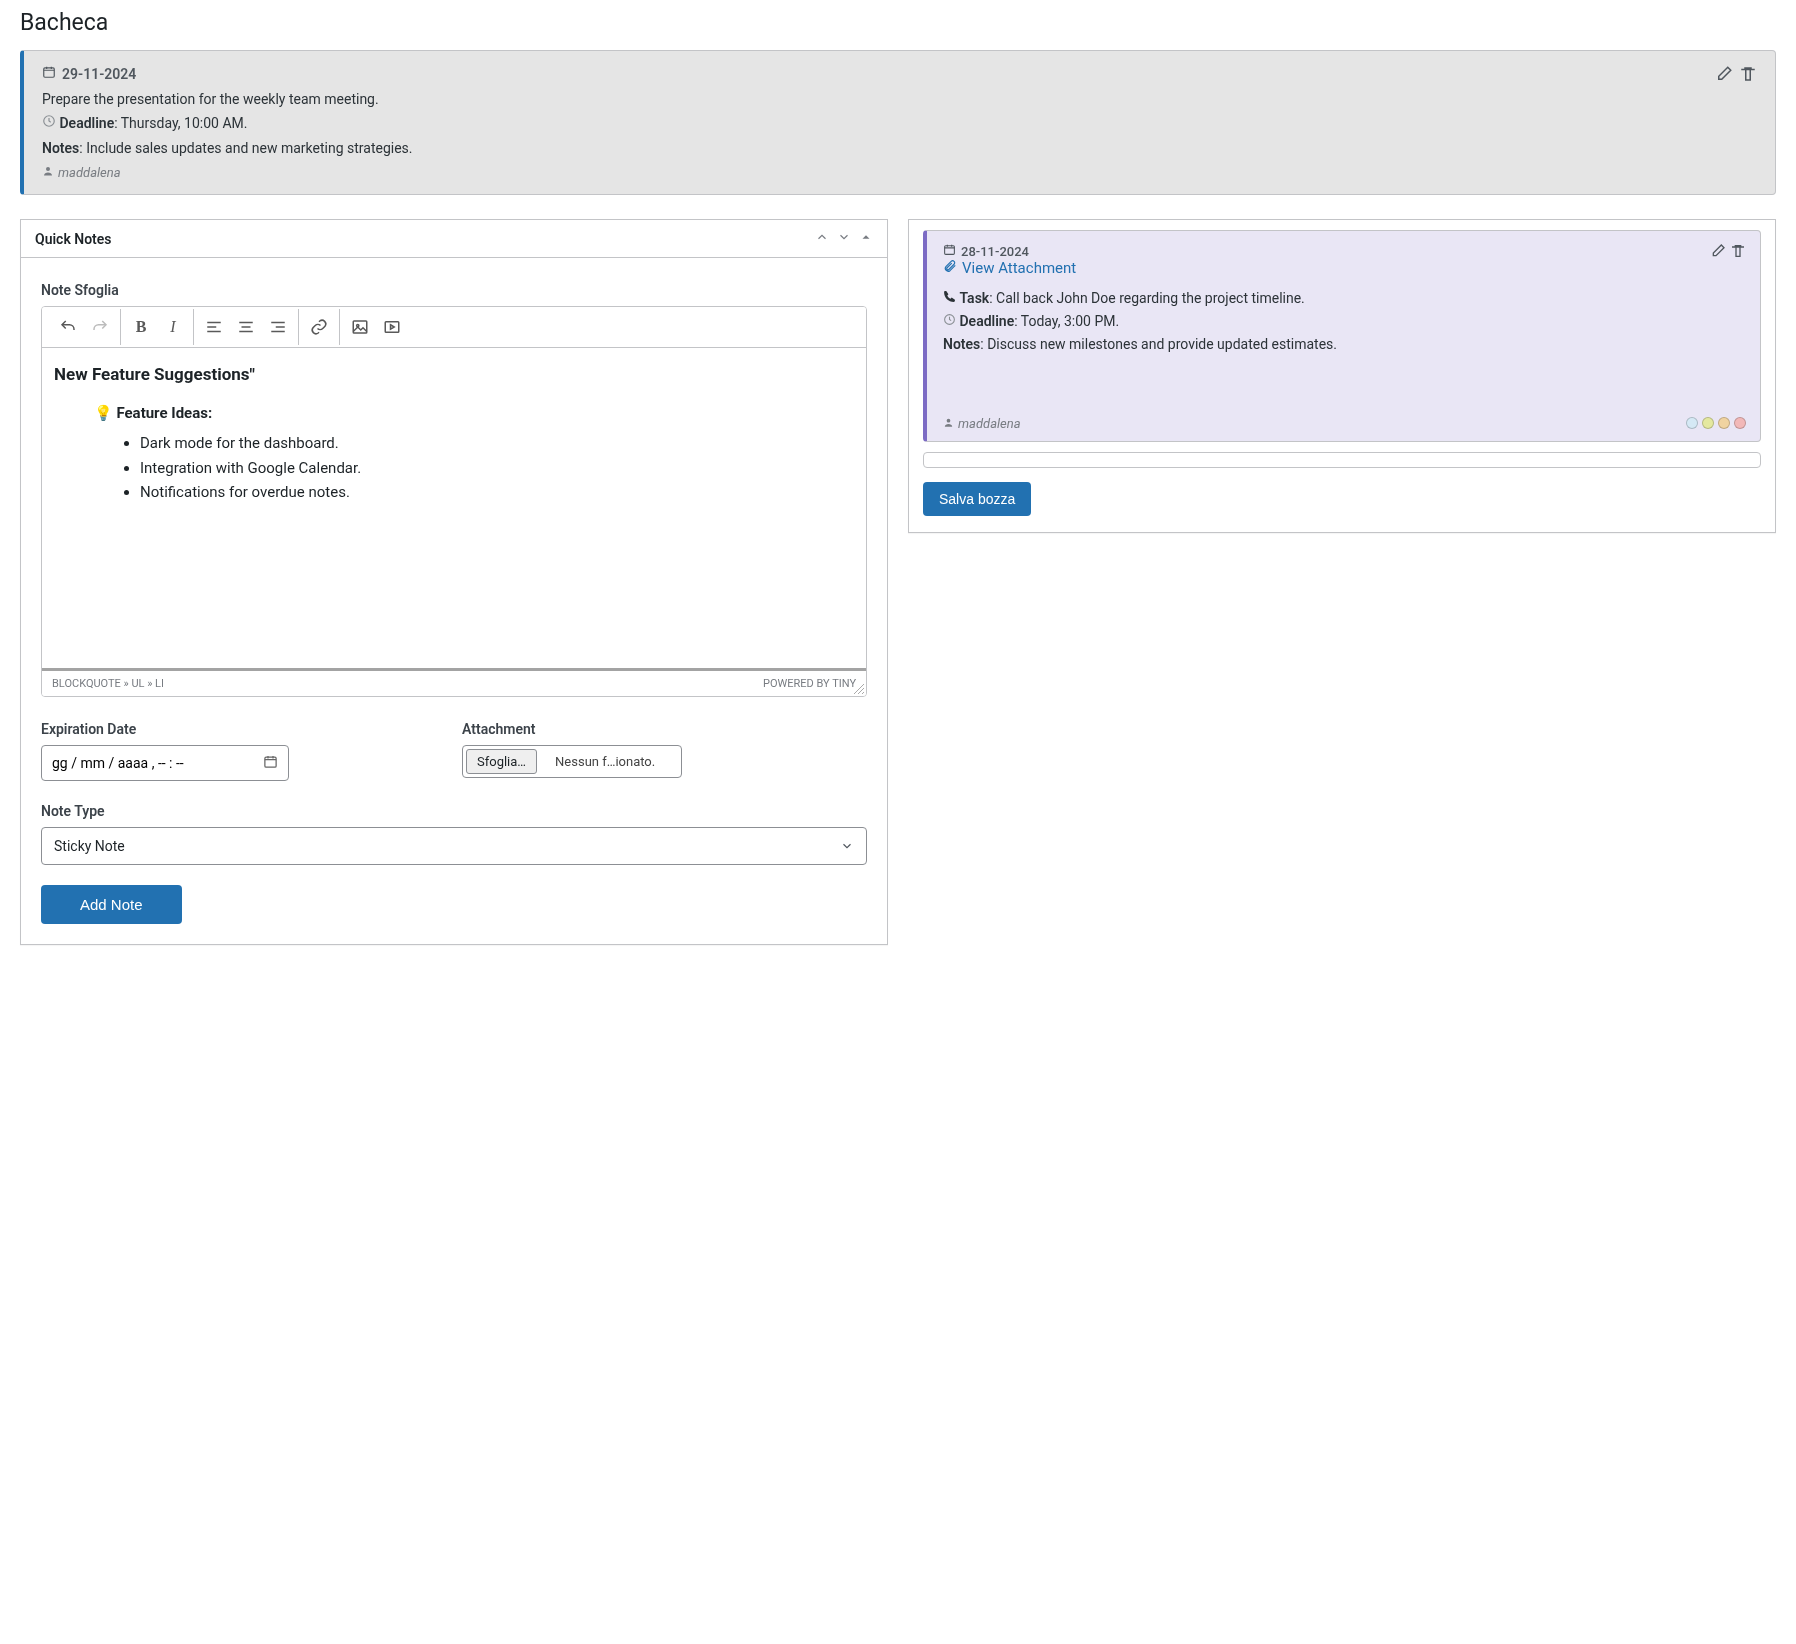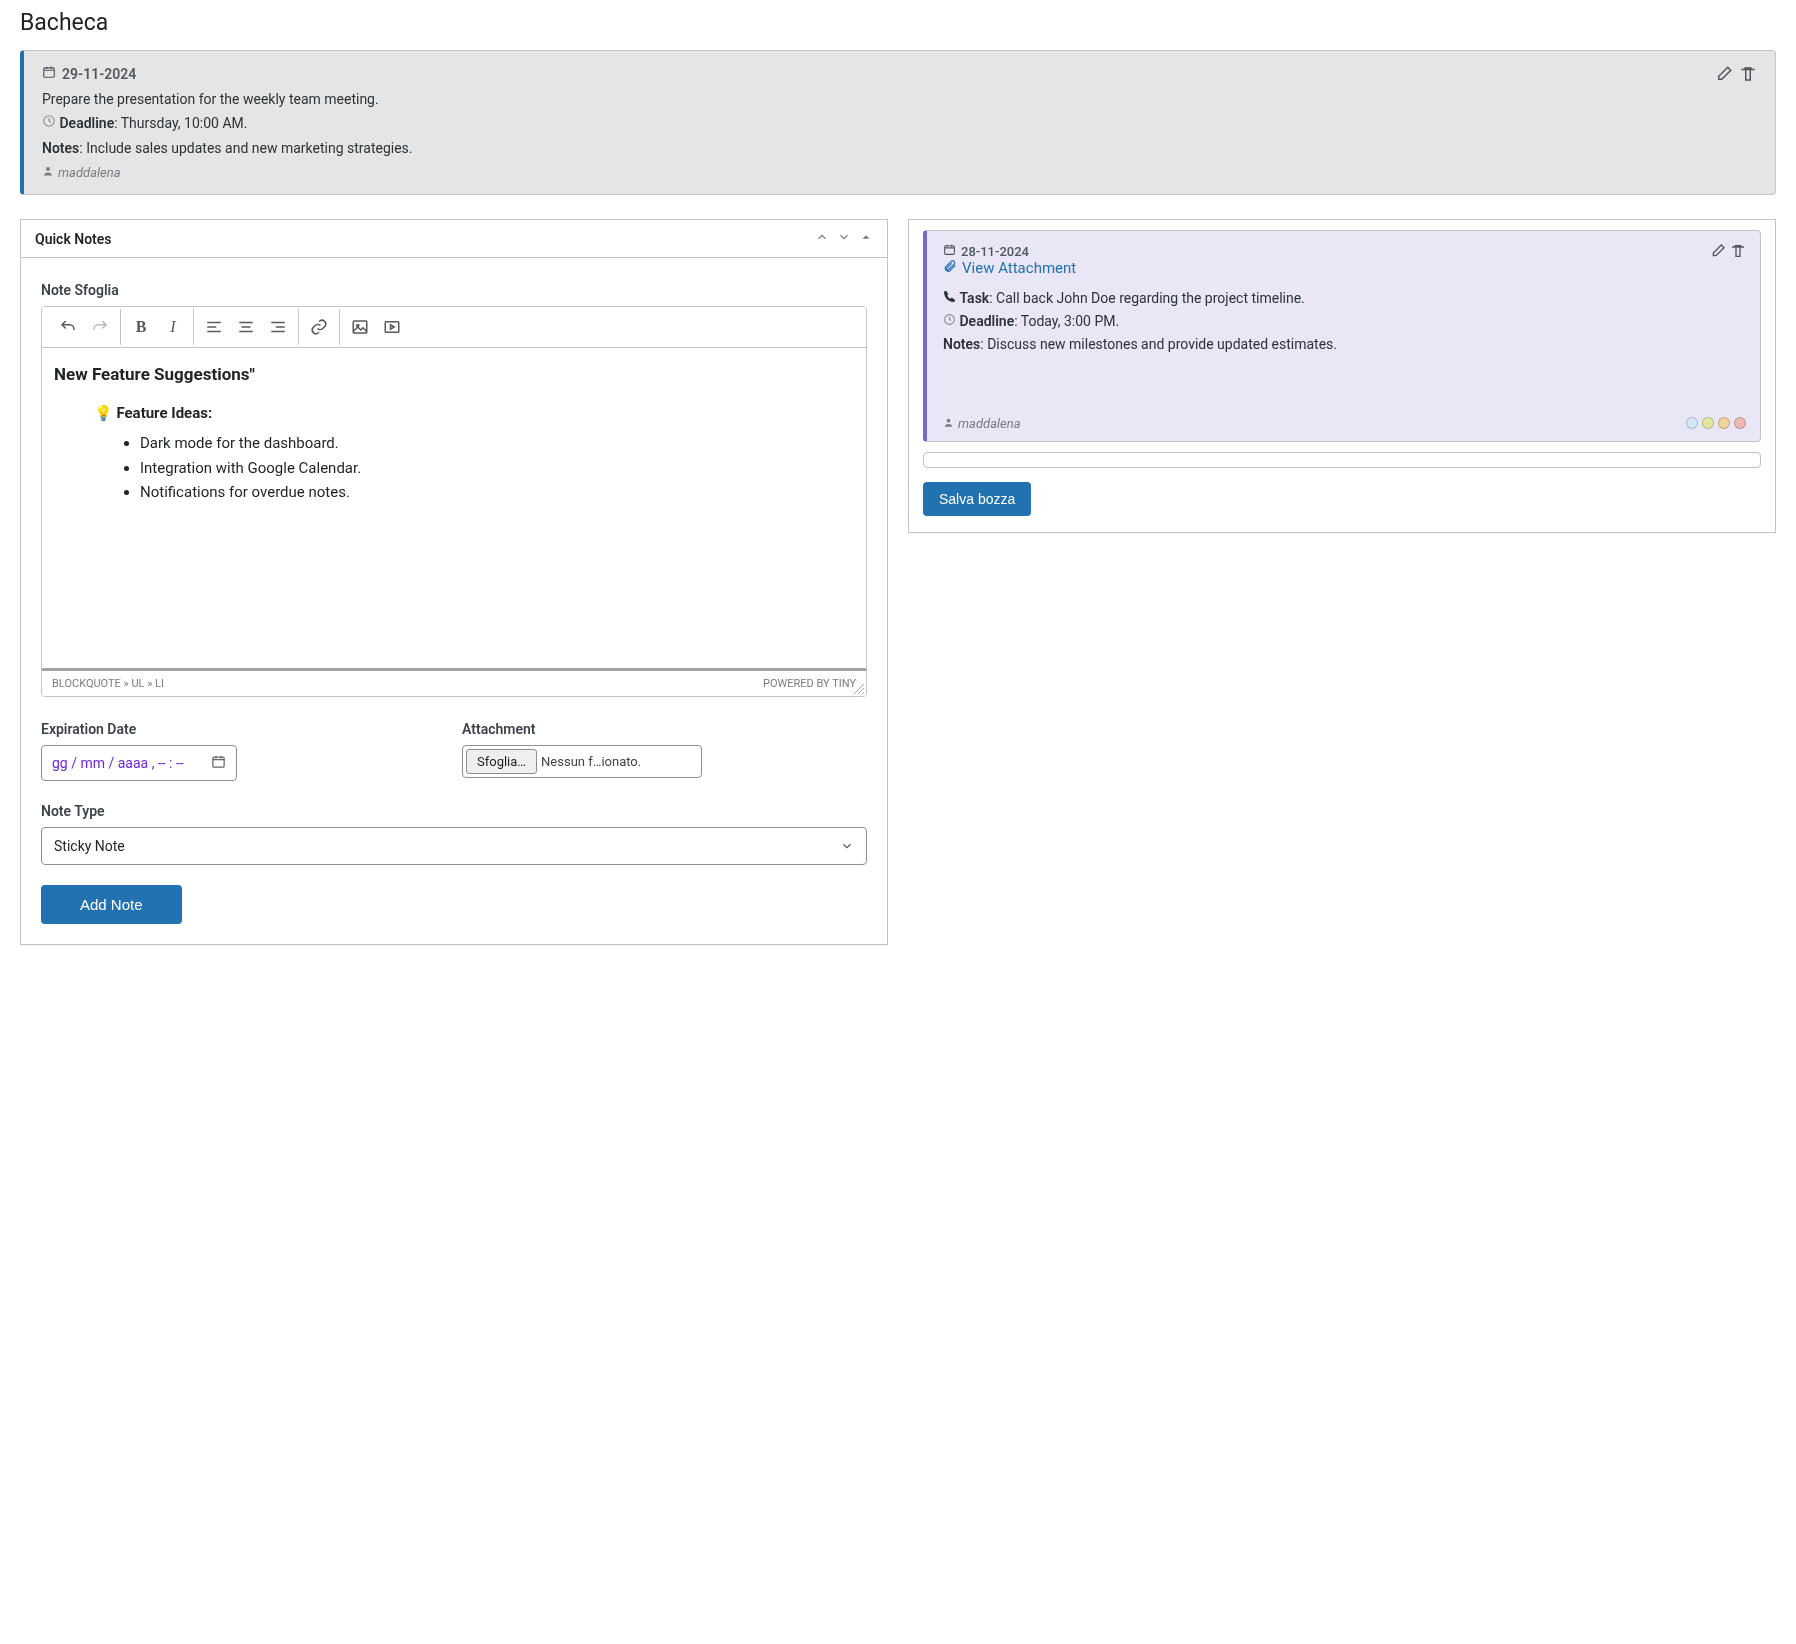--- a/index.html
+++ b/index.html
@@ -39,22 +39,22 @@
 .editor-content .title { font-weight: 700; font-size: 17px; margin-bottom: 14px; }
 .editor-content .subtitle { font-weight: 700; font-size: 15px; margin-bottom: 8px; margin-left: 40px; }
 .editor-content ul { margin-left: 86px; }
 .editor-content li { margin-bottom: 2px; font-size: 15px; }
 
 .editor-status { display: flex; justify-content: space-between; padding: 6px 10px; border-top: 3px solid #a3a3a3; font-size: 11px; color: #787c82; background: #fff; position: relative; }
 .resize-handle { position: absolute; right: 2px; bottom: 2px; width: 10px; height: 10px; }
 
 .form-row { display: flex; gap: 16px; margin-top: 24px; }
 .form-field { flex: 1; }
-.date-input { border: 1px solid #8c8f94; border-radius: 4px; padding: 8px 10px; font-size: 14px; width: 196px; display: flex; align-items: center; justify-content: space-between; color: #6d28d9; }
-.file-input { border: 1px solid #8c8f94; border-radius: 4px; padding: 3px; font-size: 14px; display: flex; align-items: center; gap: 4px; width: 240px; }
+.date-input { border: 1px solid #8c8f94; border-radius: 4px; padding: 8px 10px; font-size: 14px; width: 248px; display: flex; align-items: center; justify-content: space-between; color: #000000; }
+.file-input { border: 1px solid #8c8f94; border-radius: 4px; padding: 3px; font-size: 14px; display: flex; align-items: center; gap: 18px; width: 220px; }
 .file-btn { border: 1px solid #8c8f94; background: #efefef; padding: 4px 10px; border-radius: 3px; font-size: 13px; cursor: pointer; }
 .file-text { color: #444; font-size: 13px; white-space: nowrap; overflow: hidden; text-overflow: ellipsis; flex: 1; }
 
 .select-wrap { border: 1px solid #8c8f94; border-radius: 4px; padding: 10px 12px; font-size: 14px; display: flex; align-items: center; justify-content: space-between; margin-top: 8px; cursor: pointer; }
 .select-wrap svg { width: 14px; height: 14px; color: #50575e; }
 
 .btn-primary { background: #2271b1; color: #fff; border: none; border-radius: 4px; padding: 11px 39px; font-size: 15px; font-weight: 400; cursor: pointer; margin-top: 20px; }
 
 .purple-card { border: 1px solid #c3c4c7; border-left: 4px solid #7c6bc4; background: #e9e6f5; border-radius: 4px; padding: 12px 16px 10px 16px; position: relative; margin-bottom: 10px; }
 .purple-date { color: #50575e; font-size: 13px; font-weight: 500; display: flex; align-items: center; gap: 5px; margin-bottom: 0; }

